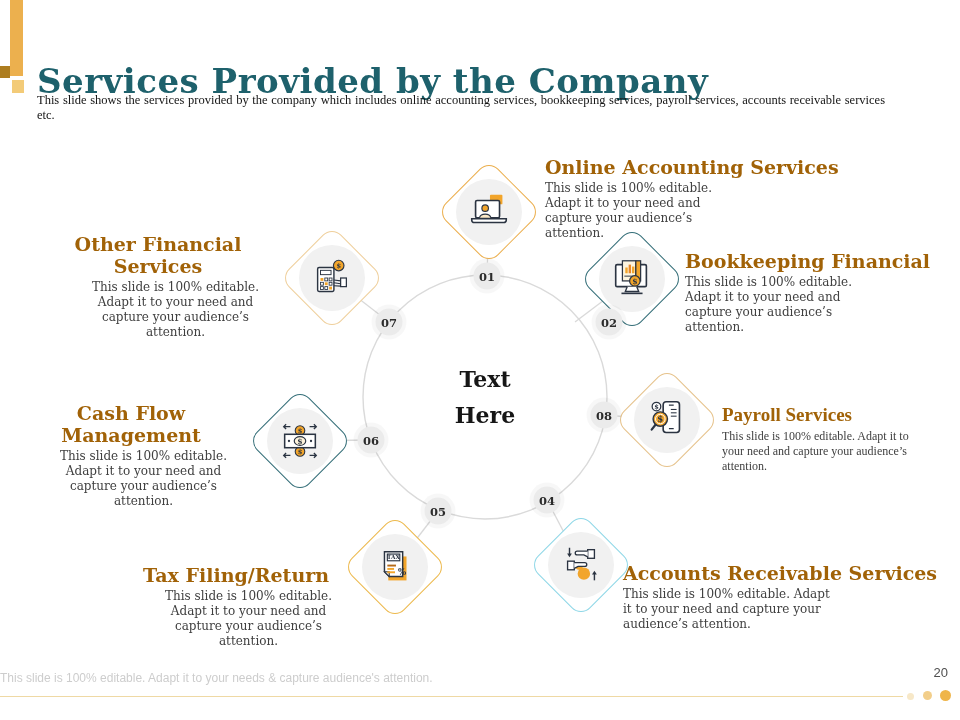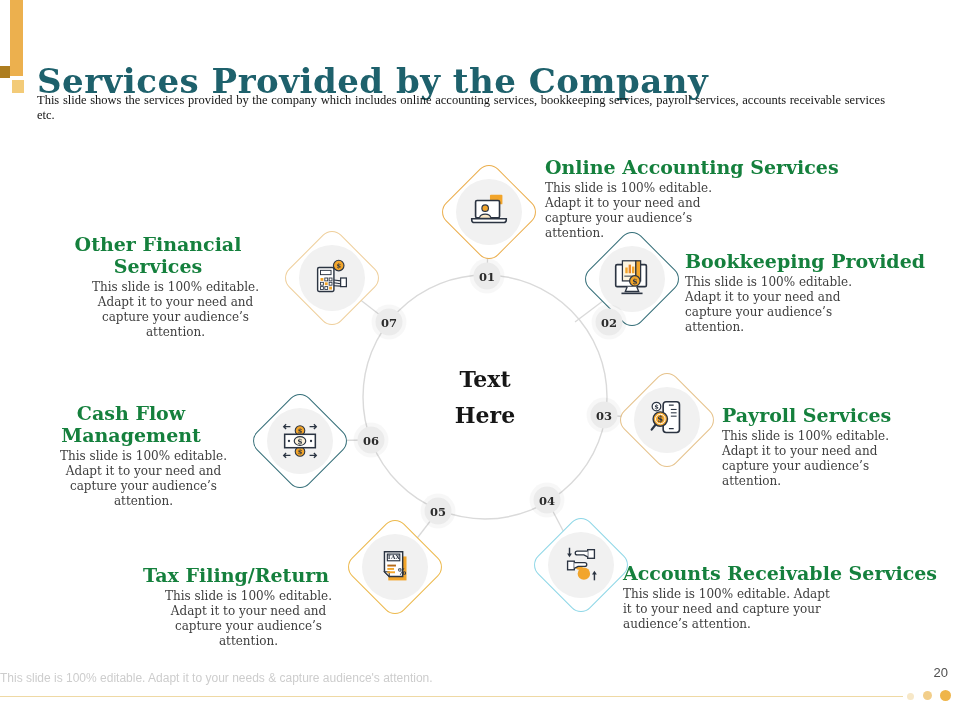--- a/index.html
+++ b/index.html
@@ -53,26 +53,26 @@
     display:flex;align-items:center;justify-content:center;
     font-size:11.5px;font-weight:bold;color:#2B2B2B;
     transform:translate(-50%,-50%);z-index:4;
   }
   .b0{left:487px;top:276px;} .b1{left:609px;top:322px;} .b2{left:604px;top:415px;}
   .b3{left:547px;top:500px;} .b4{left:438px;top:511px;} .b5{left:371px;top:440px;}
   .b6{left:389px;top:322px;}
 
   
   .svc-text{position:absolute;z-index:2;}
-  .svc-text h3{margin:0 0 3px 0;font-size:19px;line-height:22px;color:#15803d;font-weight:bold;}
+  .svc-text h3{margin:0 0 3px 0;font-size:19px;line-height:22px;color:#a16207;font-weight:bold;}
   .svc-text p{margin:0;font-size:12px;line-height:15px;color:#404040;width:205px;}
   .t-left{text-align:left;}
   .t-right{text-align:center;}
   .t-right p{margin-left:auto;}
-  .t0{left:545px;top:156px;} .t1{left:685px;top:250px;} .t2{left:722px;top:404px;}
+  .t0{left:545px;top:156px;} .t1{left:685px;top:250px;} .t2{left:722px;top:404px;font-family:Liberation Serif, serif;}
   .t3{left:623px;top:562px;} .t3 p{width:215px;}
   .t4{right:609px;top:564px;width:230px;}
   .t5{right:714px;top:402px;width:230px;}
   .t6{right:682px;top:233px;width:240px;}
 
   
   .footer-line{position:absolute;left:0;top:696px;width:903px;height:1px;background:#EFD9A4;}
   .dot{position:absolute;border-radius:50%;}
   .dot1{left:907px;top:693px;width:7px;height:7px;background:#F7E8C8;}
   .dot2{left:923px;top:691px;width:9px;height:9px;background:#F2CE8A;}
@@ -246,32 +246,32 @@
           <rect x="21" y="33" width="3" height="3" fill="#F2A52B"></rect>
       <rect x="33" y="24" width="6" height="9" fill="#fff" stroke="#2B3442" stroke-width="1.3"></rect>
       <path d="M26 26 l7 1 M26 29 l7 1 M26 32 l7 0.5" stroke="#2B3442" stroke-width="1.1" fill="none"></path>
     </svg>
   </span>
     </div>
 </div>
 
 <div class="badge b0">01</div>
 <div class="badge b1">02</div>
-<div class="badge b2">03</div>
+<div class="badge b2">08</div>
 <div class="badge b3">04</div>
 <div class="badge b4">05</div>
 <div class="badge b5">06</div>
 <div class="badge b6">07</div>
 
 <div class="svc-text t-left t0">
   <h3>Online Accounting Services</h3>
   <p>This slide is 100% editable. Adapt it to your need and capture your audience’s attention.</p>
 </div>
 <div class="svc-text t-left t1">
-  <h3>Bookkeeping Provided</h3>
+  <h3>Bookkeeping Financial</h3>
   <p>This slide is 100% editable. Adapt it to your need and capture your audience’s attention.</p>
 </div>
 <div class="svc-text t-left t2">
   <h3>Payroll Services</h3>
   <p>This slide is 100% editable. Adapt it to your need and capture your audience’s attention.</p>
 </div>
 <div class="svc-text t-left t3">
   <h3>Accounts Receivable Services</h3>
   <p>This slide is 100% editable. Adapt it to your need and capture your audience’s attention.</p>
 </div>

